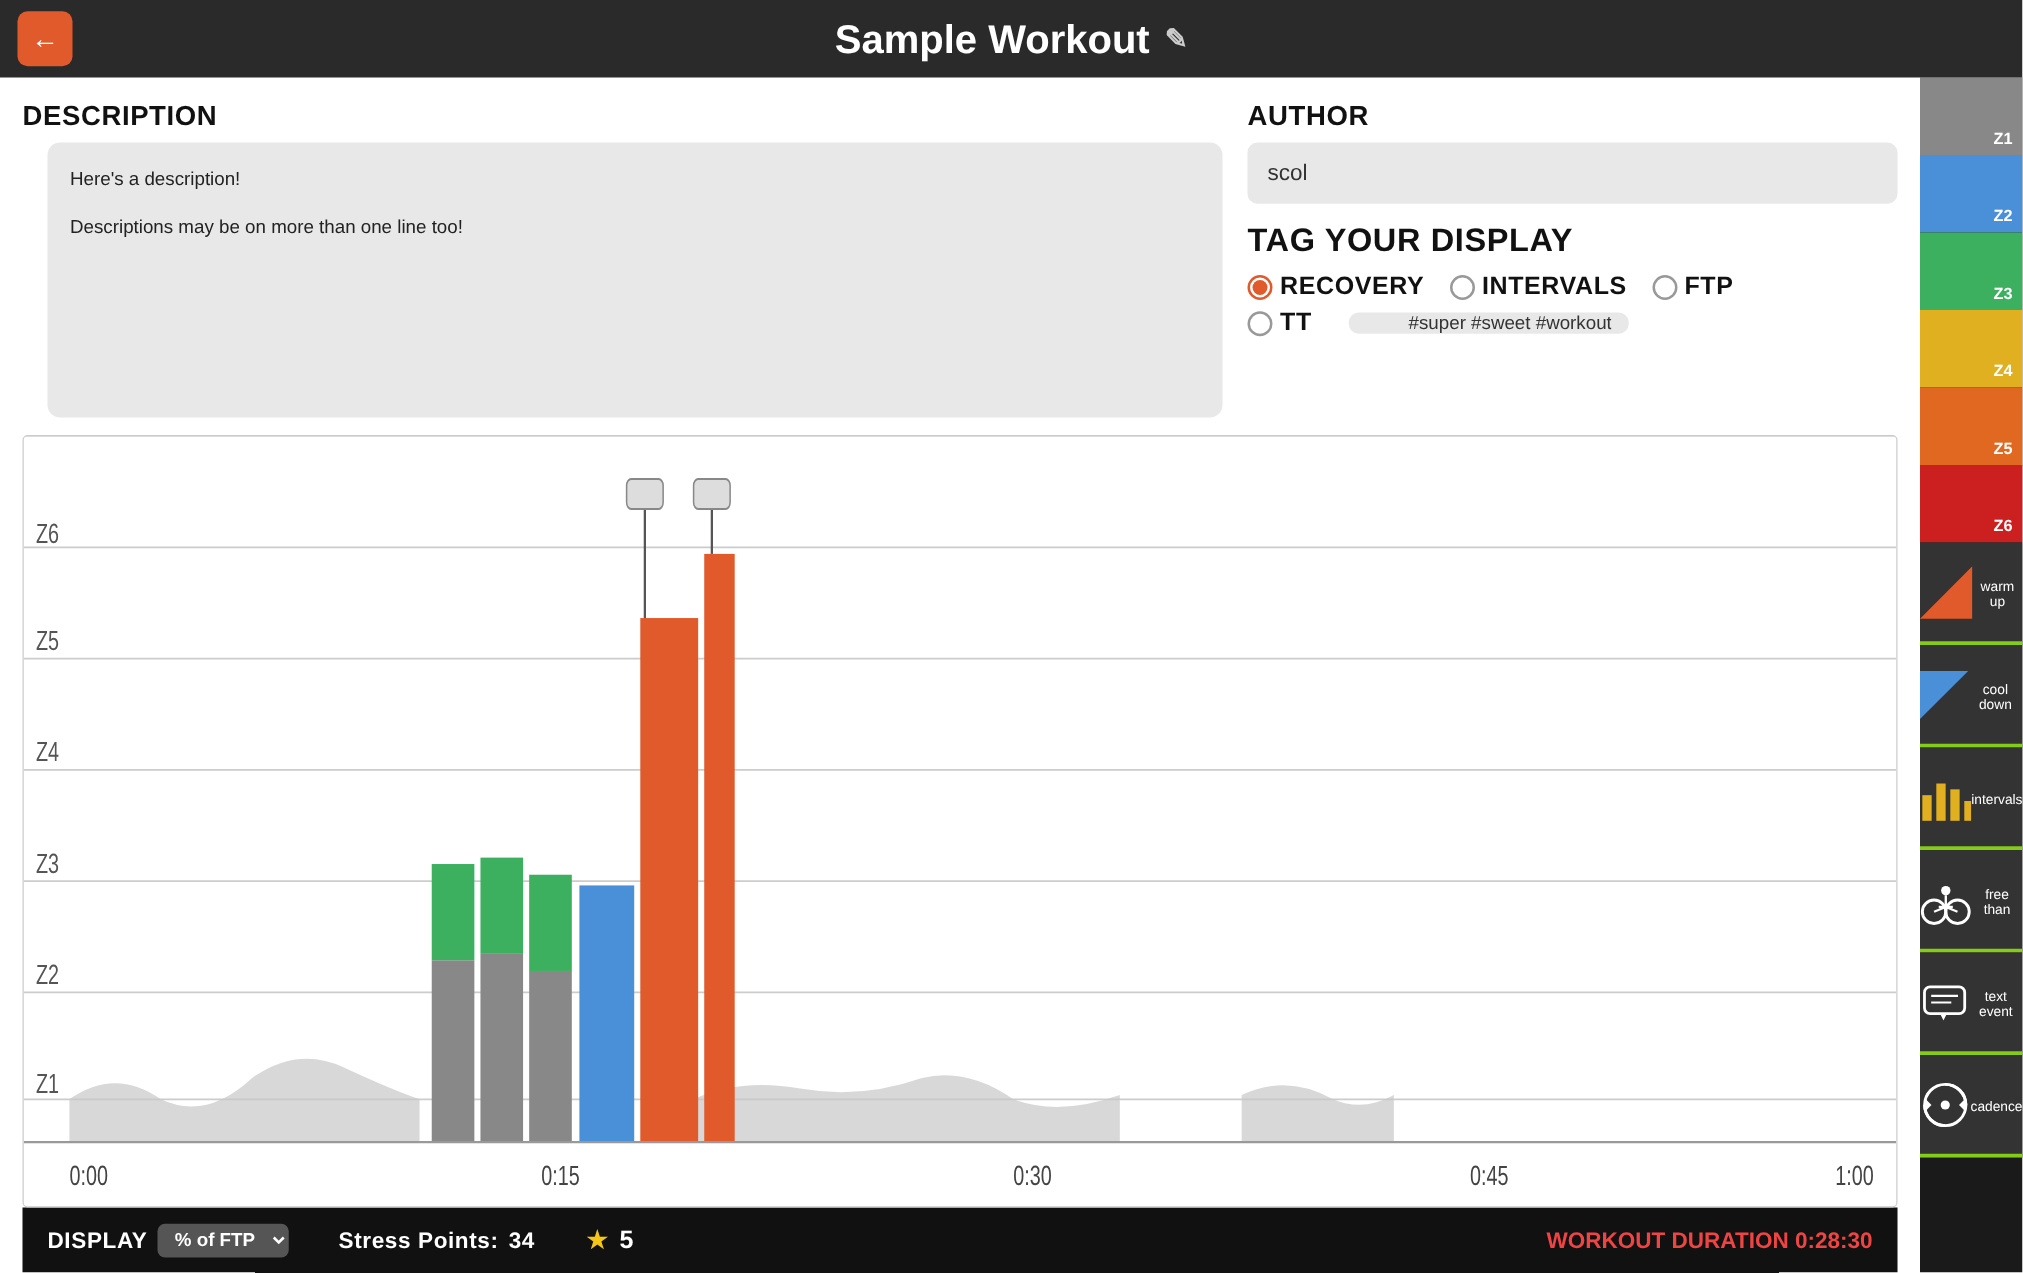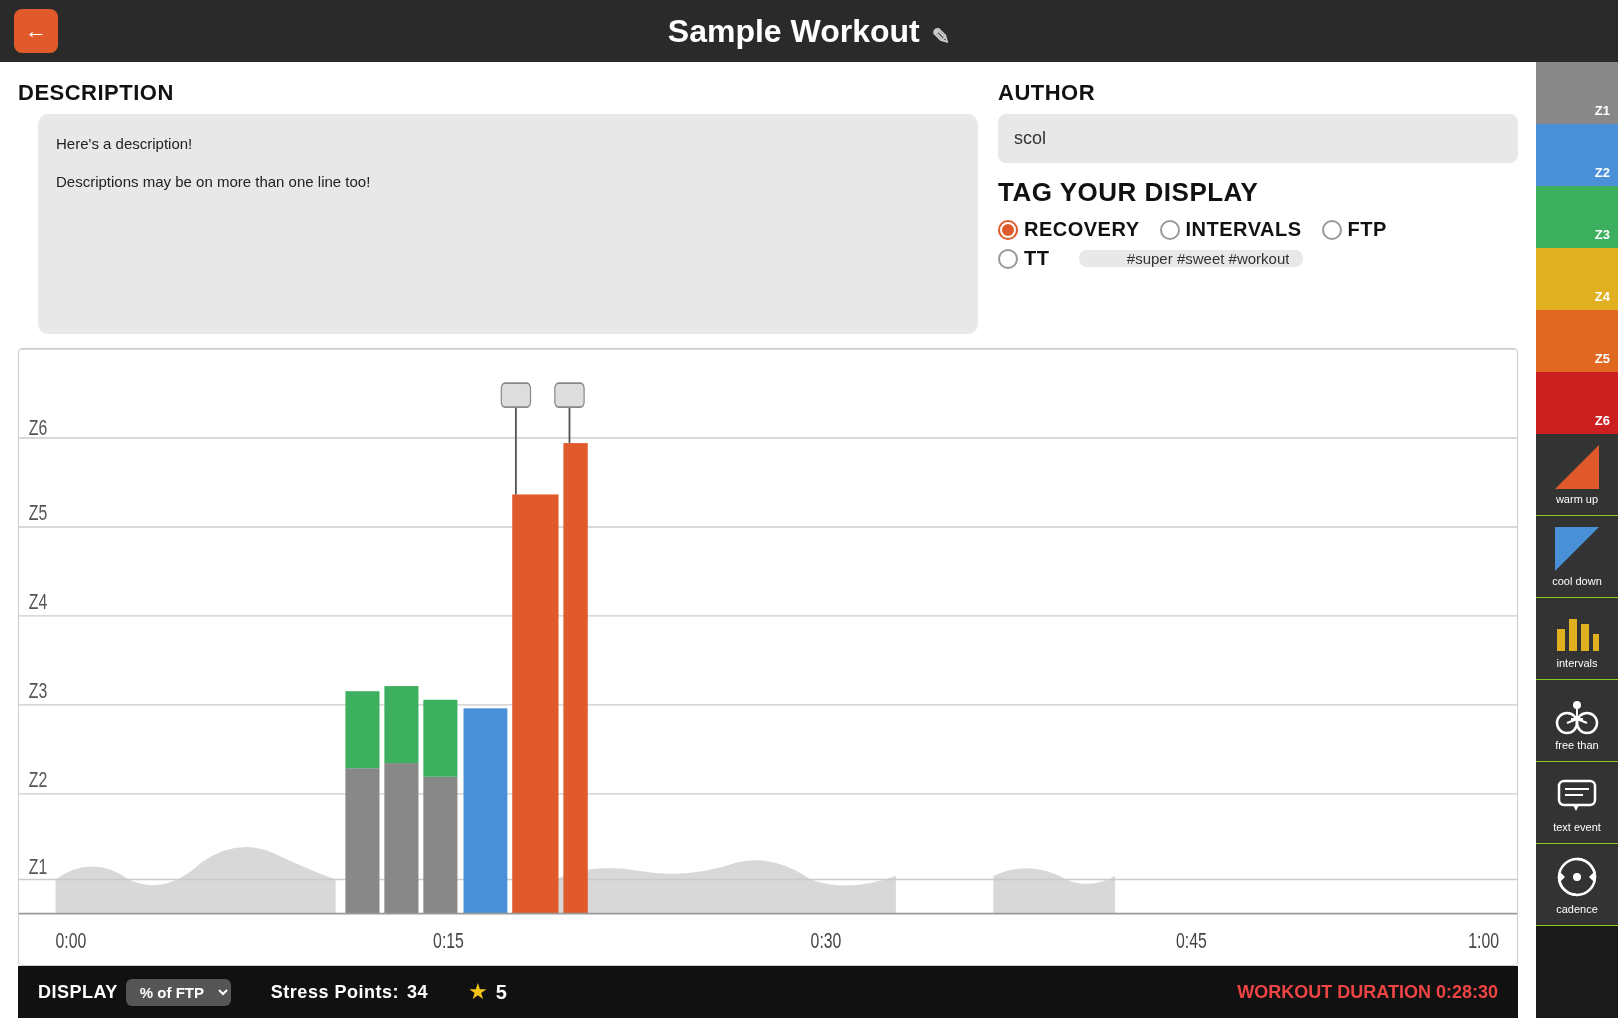--- a/index.html
+++ b/index.html
@@ -30,21 +30,21 @@
     .back-arrow {
       color: white;
       font-size: 22px;
       font-weight: bold;
     }
     .header-title {
       color: white;
       font-size: 32px;
       font-weight: bold;
       display: flex;
-      align-items: flex-end;
+      align-items: center;
       gap: 12px;
     }
     .edit-icon {
       color: #ccc;
       font-size: 22px;
       cursor: pointer;
     }
 
     
     .main-content {
@@ -256,25 +256,25 @@
       position: absolute;
       bottom: 6px;
       right: 8px;
     }
 
     .sidebar-btn {
       width: 82px;
       height: 82px;
       background: #333;
       display: flex;
-      flex-direction: column;
+      flex-direction: row;
       align-items: center;
       justify-content: center;
       cursor: pointer;
-      border-bottom: 1px solid #84cc16;
+      border-bottom: 3px solid #84cc16;
       position: relative;
     }
     .sidebar-btn-label {
       color: white;
       font-size: 11px;
       margin-top: 4px;
       text-align: center;
     }
   </style>
 </head>

